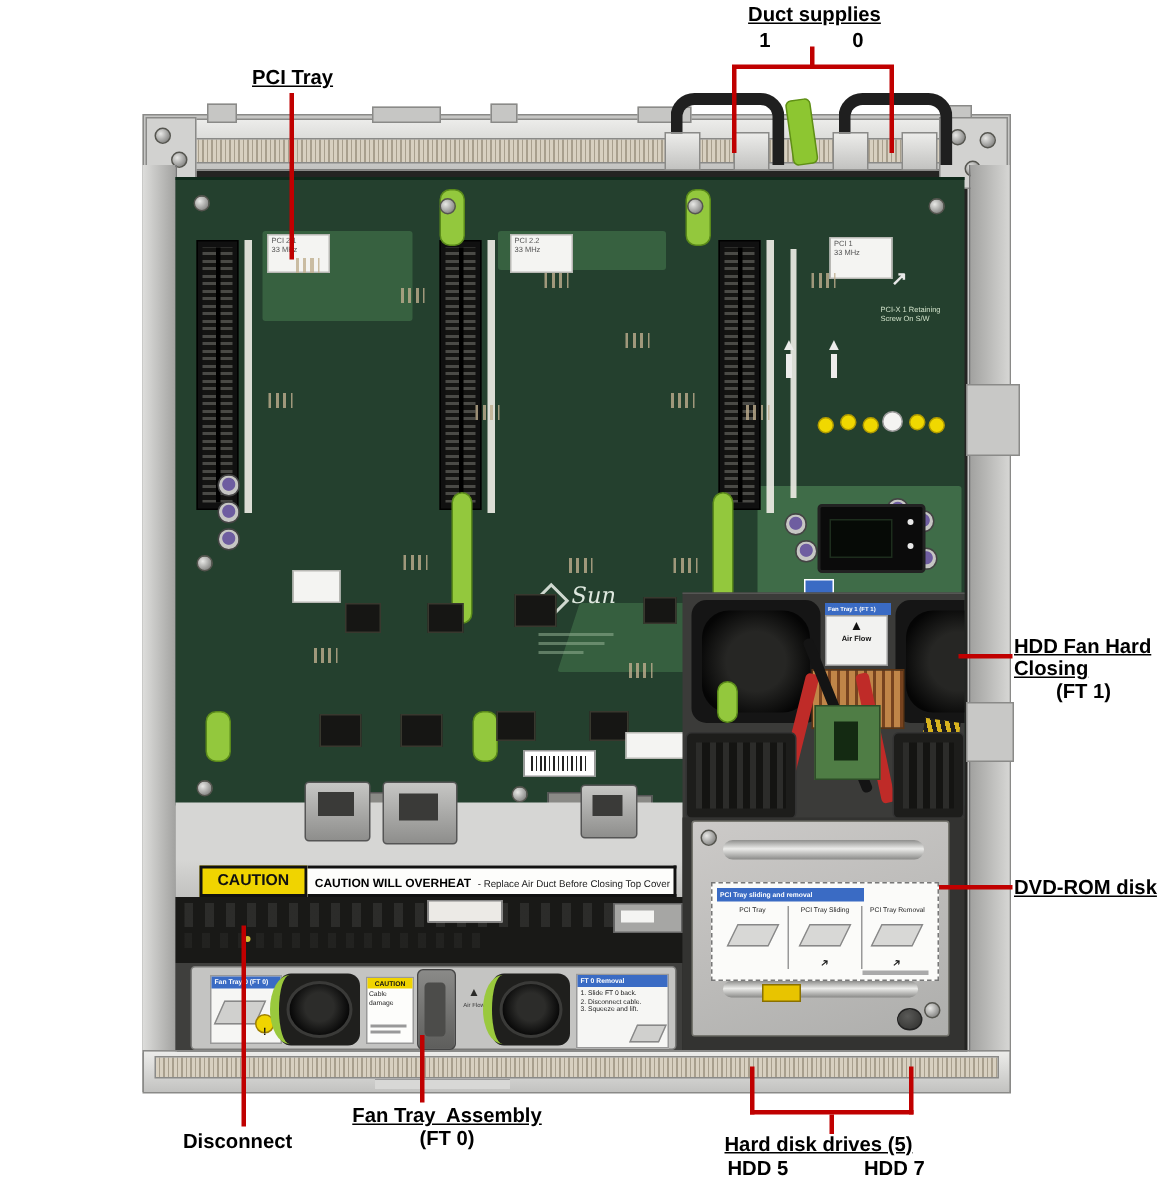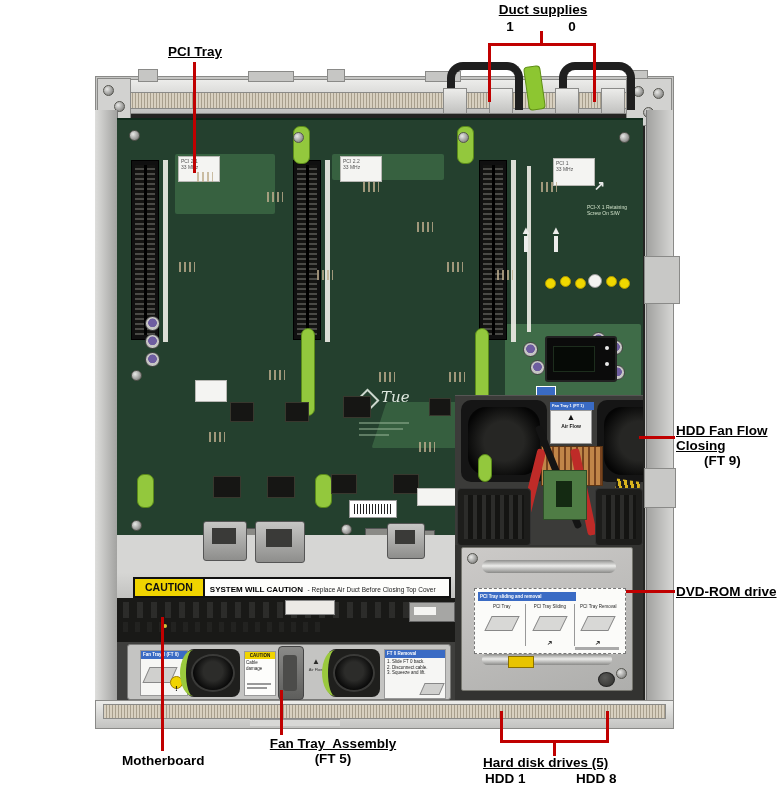--- a/index.html
+++ b/index.html
@@ -153,21 +153,21 @@
 
     <div class="dot" style="left:428px;top:158px;"></div>
     <div class="dot" style="left:443px;top:156px;"></div>
     <div class="dot" style="left:458px;top:158px;"></div>
     <div class="dot" style="left:471px;top:154px;width:12px;height:12px;background:#f4f4f2;border-color:#999;"></div>
     <div class="dot" style="left:489px;top:156px;"></div>
     <div class="dot" style="left:502px;top:158px;"></div>
 
     <div class="abs" style="left:240px;top:266px;width:70px;height:30px;color:#dfe8df;">
       <div style="position:absolute;left:2px;top:6px;width:13px;height:13px;border:2px solid #cfd8cf;transform:rotate(45deg);"></div>
-      <span style="position:absolute;left:24px;top:2px;font-family:'DejaVu Serif',serif;font-style:italic;font-size:15px;">Tue</span>
+      <span style="position:absolute;left:24px;top:2px;font-family:'DejaVu Serif',serif;font-style:italic;font-size:15px;">Sun</span>
       <div style="position:absolute;left:2px;top:36px;width:50px;height:2px;background:#9ab89a;opacity:.5;"></div>
       <div style="position:absolute;left:2px;top:42px;width:44px;height:2px;background:#9ab89a;opacity:.5;"></div>
       <div style="position:absolute;left:2px;top:48px;width:30px;height:2px;background:#9ab89a;opacity:.5;"></div>
     </div>
 
     <div class="cap" style="left:28px;top:196px;"></div>
     <div class="cap" style="left:28px;top:214px;"></div>
     <div class="cap" style="left:28px;top:232px;"></div>
     <div class="cap" style="left:474px;top:212px;"></div>
     <div class="cap" style="left:491px;top:220px;"></div>
@@ -254,21 +254,21 @@
     </div>
     <div class="abs" style="left:138px;top:-14px;width:48px;height:40px;background:linear-gradient(#c6c6c4,#8e8e8c);border:1px solid #555;border-radius:3px;">
       <div style="position:absolute;left:10px;top:7px;width:26px;height:18px;background:#3a3a38;"></div>
     </div>
     <div class="abs" style="left:270px;top:-12px;width:36px;height:34px;background:linear-gradient(#c6c6c4,#8e8e8c);border:1px solid #555;border-radius:3px;">
       <div style="position:absolute;left:7px;top:6px;width:20px;height:14px;background:#3a3a38;"></div>
     </div>
     <div class="abs" style="left:16px;top:42px;width:318px;height:21px;display:flex;">
       <div style="background:#f0d400;border:2px solid #111;font-weight:bold;font-size:10.5px;line-height:16px;padding:0 10px;color:#111;">CAUTION</div>
       <div style="flex:1;background:#fdfdfb;border:2px solid #111;border-left:none;padding:0 5px;white-space:nowrap;overflow:hidden;line-height:16px;">
-        <span style="font-weight:bold;font-size:8px;">SYSTEM WILL CAUTION</span>
+        <span style="font-weight:bold;font-size:8px;">CAUTION WILL OVERHEAT</span>
         <span style="font-size:6.5px;color:#222;">- Replace Air Duct Before Closing Top Cover</span>
       </div>
     </div>
   </div>
 
   <div class="abs" style="left:117px;top:598px;width:338px;height:44px;background:#191917;">
     <div style="position:absolute;left:6px;top:4px;width:326px;height:16px;background:repeating-linear-gradient(90deg,#2e2e2c 0 6px,#191917 6px 14px);opacity:.9;"></div>
     <div style="position:absolute;left:6px;top:24px;width:200px;height:10px;background:repeating-linear-gradient(90deg,#262624 0 5px,#191917 5px 12px);opacity:.7;"></div>
     <div style="position:absolute;left:168px;top:2px;width:48px;height:13px;background:#eceae6;border:1px solid #888;"></div>
     <div style="position:absolute;left:292px;top:4px;width:44px;height:18px;background:#a6a6a4;border:1px solid #666;">
@@ -365,39 +365,39 @@
   <div class="co" style="left:560px;top:19px;width:24px;text-align:center;z-index:60;">0</div>
   <div class="rl" style="left:540px;top:31px;width:3px;height:13px;"></div>
   <div class="rl" style="left:488px;top:43px;width:108px;height:3px;"></div>
   <div class="rl" style="left:488px;top:46px;width:3px;height:56px;"></div>
   <div class="rl" style="left:593px;top:46px;width:3px;height:56px;"></div>
 
   <div class="co u" style="left:168px;top:44px;z-index:60;">PCI Tray</div>
   <div class="rl" style="left:193px;top:62px;width:3px;height:111px;"></div>
 
   <div class="abs" style="left:676px;top:423px;z-index:60;">
-    <div class="co u" style="position:static;">HDD Fan Flow</div>
+    <div class="co u" style="position:static;">HDD Fan Hard</div>
     <div class="co u" style="position:static;">Closing</div>
-    <div class="co" style="position:static;padding-left:28px;">(FT 9)</div>
+    <div class="co" style="position:static;padding-left:28px;">(FT 1)</div>
   </div>
   <div class="rl" style="left:639px;top:436px;width:36px;height:3px;"></div>
 
-  <div class="co u" style="left:676px;top:584px;z-index:60;">DVD-ROM drive</div>
+  <div class="co u" style="left:676px;top:584px;z-index:60;">DVD-ROM disk</div>
   <div class="rl" style="left:626px;top:590px;width:49px;height:3px;"></div>
 
-  <div class="co" style="left:122px;top:753px;z-index:60;">Motherboard</div>
+  <div class="co" style="left:122px;top:753px;z-index:60;">Disconnect</div>
   <div class="rl" style="left:161px;top:617px;width:3px;height:134px;"></div>
 
-  <div class="abs" style="left:228px;top:736px;width:140px;text-align:center;z-index:60;margin-left:35px;">
+  <div class="abs" style="left:228px;top:736px;width:140px;text-align:center;z-index:60;">
     <div class="co u" style="position:static;">Fan Tray  Assembly</div>
-    <div class="co" style="position:static;">(FT 5)</div>
+    <div class="co" style="position:static;">(FT 0)</div>
   </div>
   <div class="rl" style="left:280px;top:690px;width:3px;height:45px;"></div>
 
   <div class="rl" style="left:500px;top:711px;width:3px;height:32px;"></div>
   <div class="rl" style="left:606px;top:711px;width:3px;height:32px;"></div>
   <div class="rl" style="left:500px;top:740px;width:109px;height:3px;"></div>
   <div class="rl" style="left:553px;top:743px;width:3px;height:13px;"></div>
   <div class="co u" style="left:483px;top:755px;z-index:60;">Hard disk drives (5)</div>
-  <div class="co" style="left:485px;top:771px;z-index:60;">HDD 1</div>
-  <div class="co" style="left:576px;top:771px;z-index:60;">HDD 8</div>
+  <div class="co" style="left:485px;top:771px;z-index:60;">HDD 5</div>
+  <div class="co" style="left:576px;top:771px;z-index:60;">HDD 7</div>
 
 </div>
 
 </body></html>

